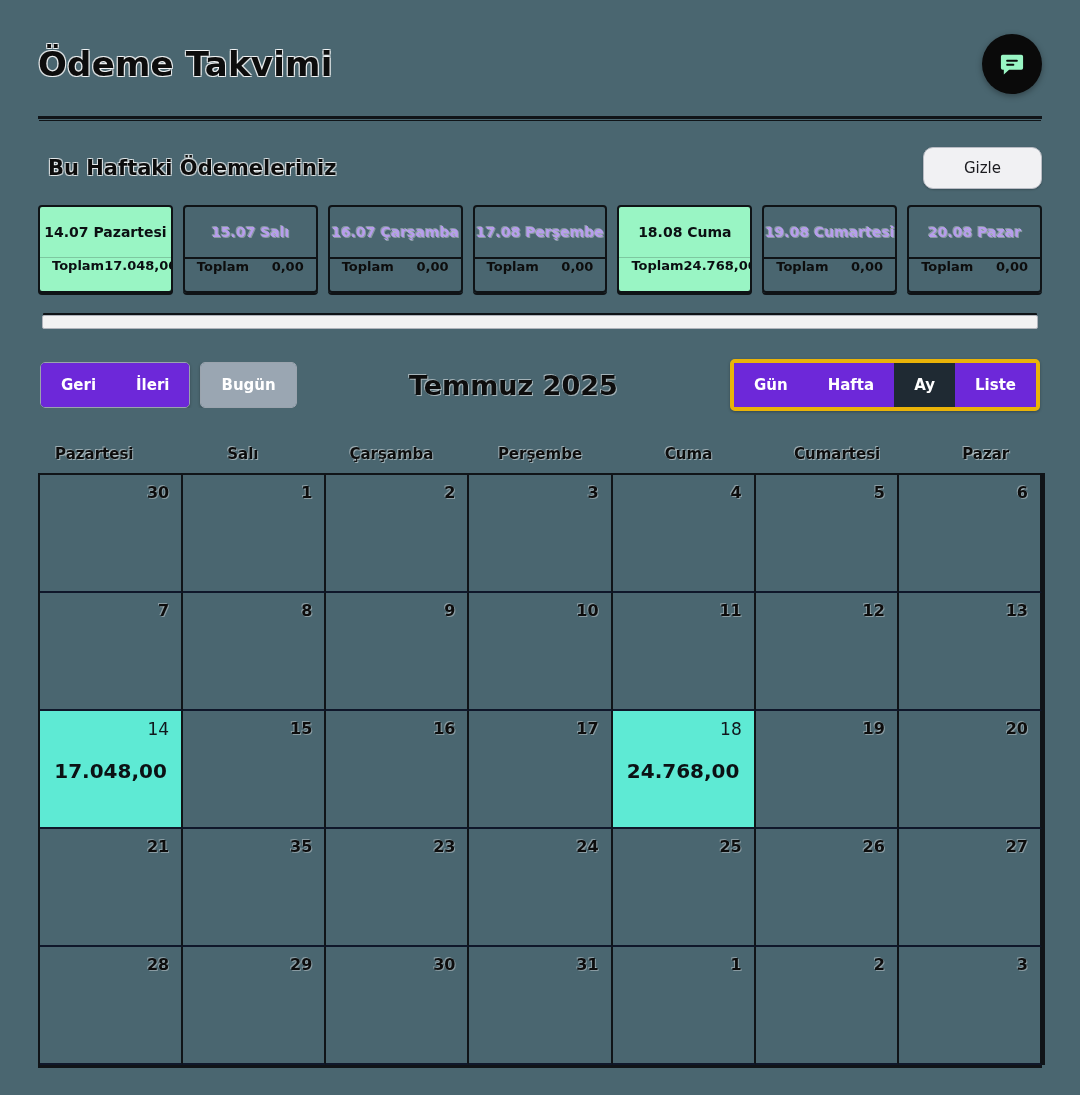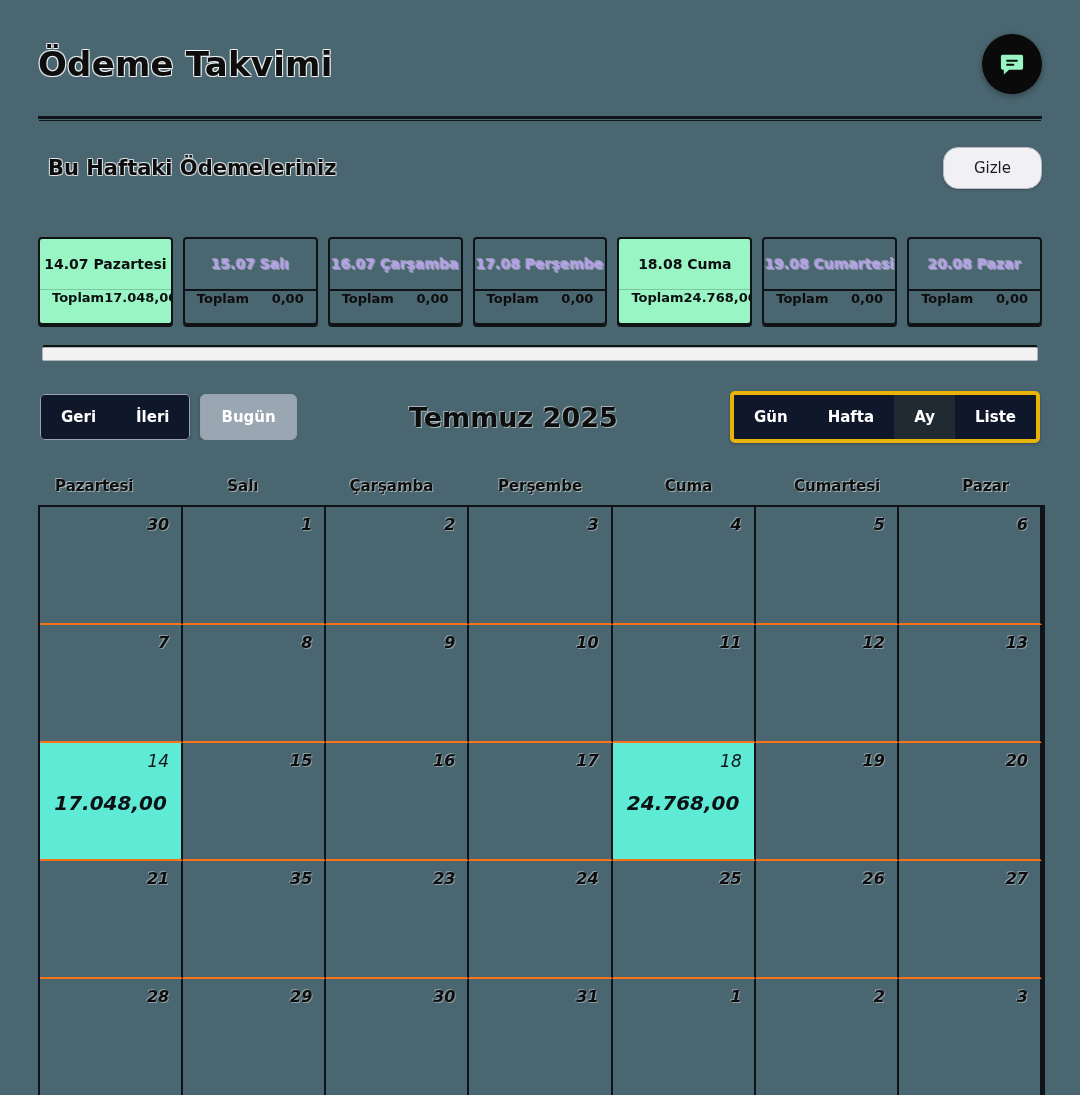--- a/index.html
+++ b/index.html
@@ -79,42 +79,41 @@
     text-shadow:
       -1px -1px 0 rgba(255,255,255,.6),
        1px -1px 0 rgba(255,255,255,.6),
       -1px  1px 0 rgba(255,255,255,.6),
        1px  1px 0 rgba(255,255,255,.6);
   }
   .btn-gizle {
     background: #f1f1f3;
     color: #1b1b1f;
     border: 1px solid #b9bcc4;
-    border-radius: 15px;
+    border-radius: 10px;
     font-size: 15px;
     font-weight: 500;
-    padding: 11px 30px;
+    padding: 11px 40px;
     cursor: pointer;
     font-family: inherit;
     box-shadow: 0 1px 2px rgba(0,0,0,.22);
   }
 
   .day-cards {
     display: grid;
     grid-template-columns: repeat(7, 1fr);
     gap: 10px;
     margin-top: 4px;
   }
   .day-card {
     border: 2px solid #0f1316;
     border-radius: 4px;
     overflow: hidden;
     box-shadow: 0 2px 0 0 #0f1316;
     cursor: pointer;
-    margin-top: 32px;
   }
   .day-card .dc-head {
     height: 50px;
     display: flex;
     align-items: center;
     justify-content: center;
     font-size: 14px;
     font-weight: bold;
     white-space: nowrap;
   }
@@ -170,21 +169,21 @@
     border: 4px solid #eab308;
     border-radius: 5px;
     overflow: hidden;
     box-shadow: 0 1px 3px rgba(0,0,0,.3);
   }
   .seg button {
     font-family: inherit;
     font-size: 15px;
     font-weight: bold;
     color: #ffffff;
-    background: #0f172a;
+    background: #6d28d9;
     border: none;
     padding: 13px 20px;
     cursor: pointer;
   }
   .seg button.light {
     background: #9aa6b2;
     color: #ffffff;
   }
   .seg button.active {
     background: #1f2a33;
@@ -232,24 +231,23 @@
     box-shadow: 0 3px 0 0 #101418, 3px 0 0 0 #101418;
   }
   .cal-week {
     display: grid;
     grid-template-columns: repeat(7, 1fr);
   }
   .cal-cell {
     position: relative;
     height: 118px;
     border-right: 2px solid #101418;
-    border-bottom: 2px solid #f97316;
+    border-bottom: 2px solid #0f172a;
     box-sizing: border-box;
     cursor: pointer;
-    font-style: italic;
   }
   .cal-cell .daynum {
     position: absolute;
     top: 8px;
     right: 12px;
     font-size: 16px;
     font-weight: bold;
     color: #0d0d0d;
     text-shadow:
       -1px -1px 0 rgba(255,255,255,.35),

